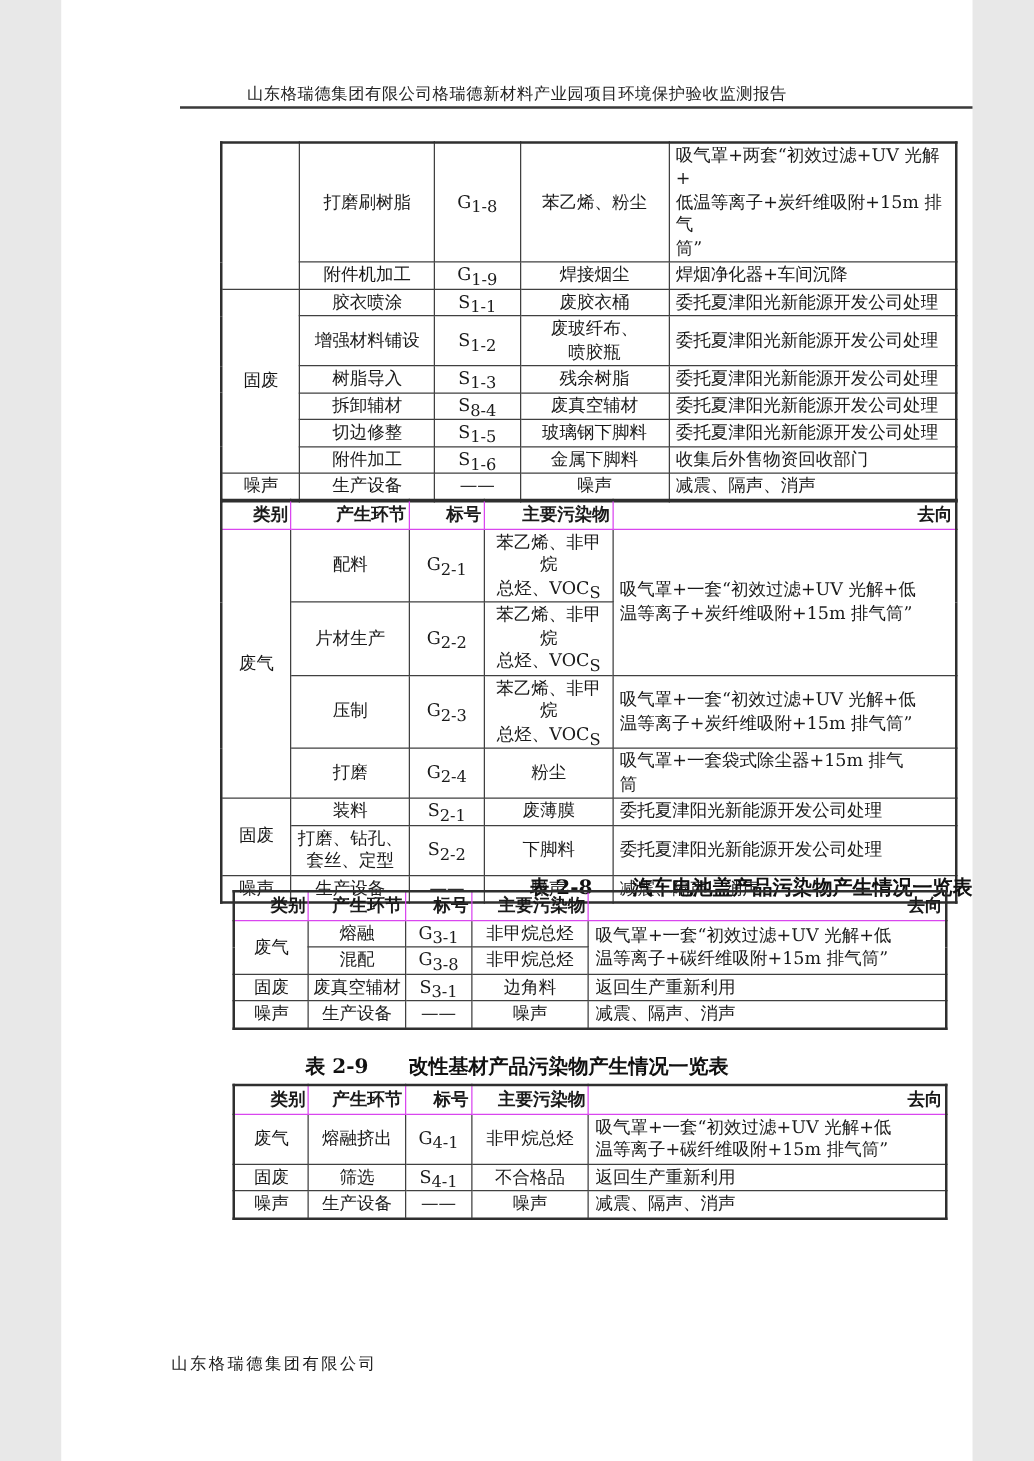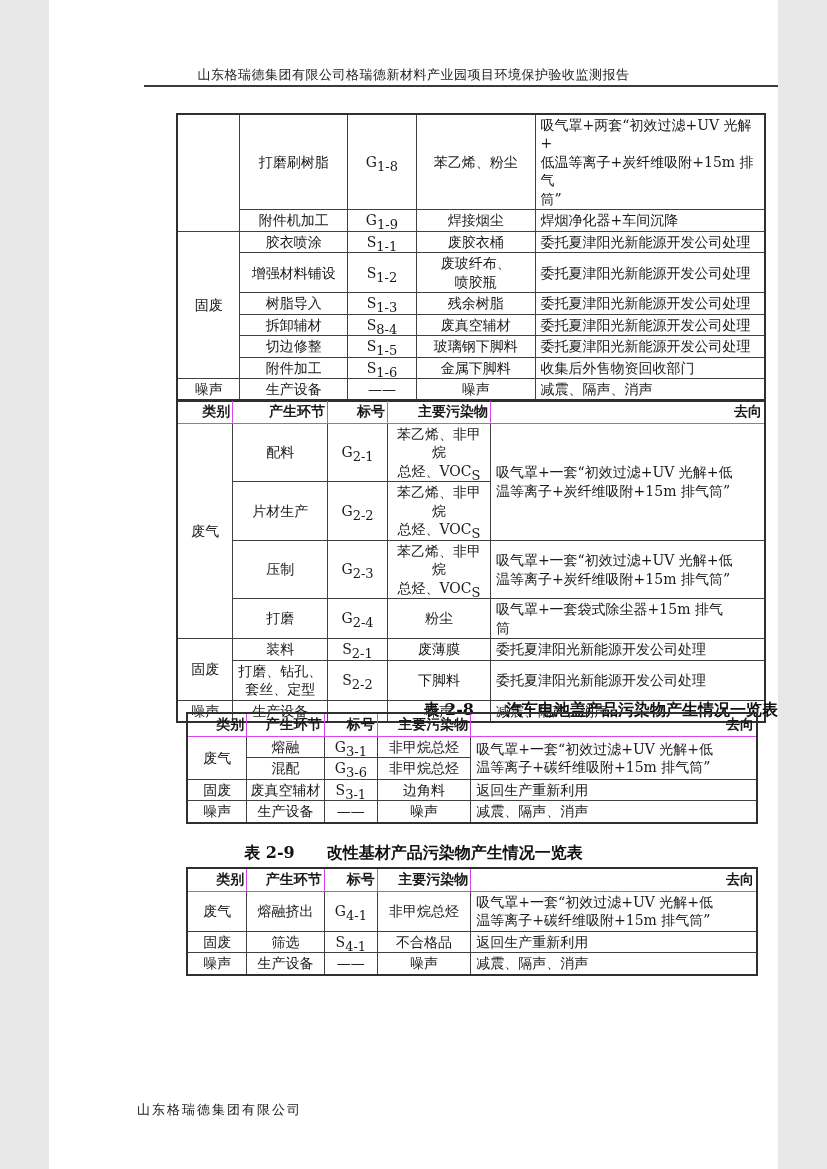--- a/index.html
+++ b/index.html
@@ -53,21 +53,21 @@
   }
   #title1{top:375px;}
   #title2{top:700px;text-align:right;}
   #title3{top:843px;}
   .page-number{
     position:absolute;top:1064px;left:0;width:100%;
     text-align:center;font-size:13px;
   }
   .footer-company{
     position:absolute;top:1082px;left:88px;
-    font-size:13px;letter-spacing:2px;margin-top:19px;
+    font-size:13px;letter-spacing:2px;
   }
 </style>
 </head>
 <body>
 
 <div class="page">
 
   <div class="header-title">山东格瑞德集团有限公司格瑞德新材料产业园项目环境保护验收监测报告</div>
   <div class="header-rule"></div>
 
@@ -237,21 +237,21 @@
         <tr>
           <td rowspan="2">废气</td>
           <td>熔融</td>
           <td>G<sub>3-1</sub></td>
           <td>非甲烷总烃</td>
           <td rowspan="2" class="left">吸气罩+一套“初效过滤+UV 光解+低
 温等离子+碳纤维吸附+15m 排气筒”</td>
         </tr>
         <tr>
           <td>混配</td>
-          <td>G<sub>3-6</sub></td>
+          <td>G<sub>3-8</sub></td>
           <td>非甲烷总烃</td>
         </tr>
         <tr>
           <td>固废</td>
           <td>废真空辅材</td>
           <td>S<sub>3-1</sub></td>
           <td>边角料</td>
           <td class="left">返回生产重新利用</td>
         </tr>
         <tr>

